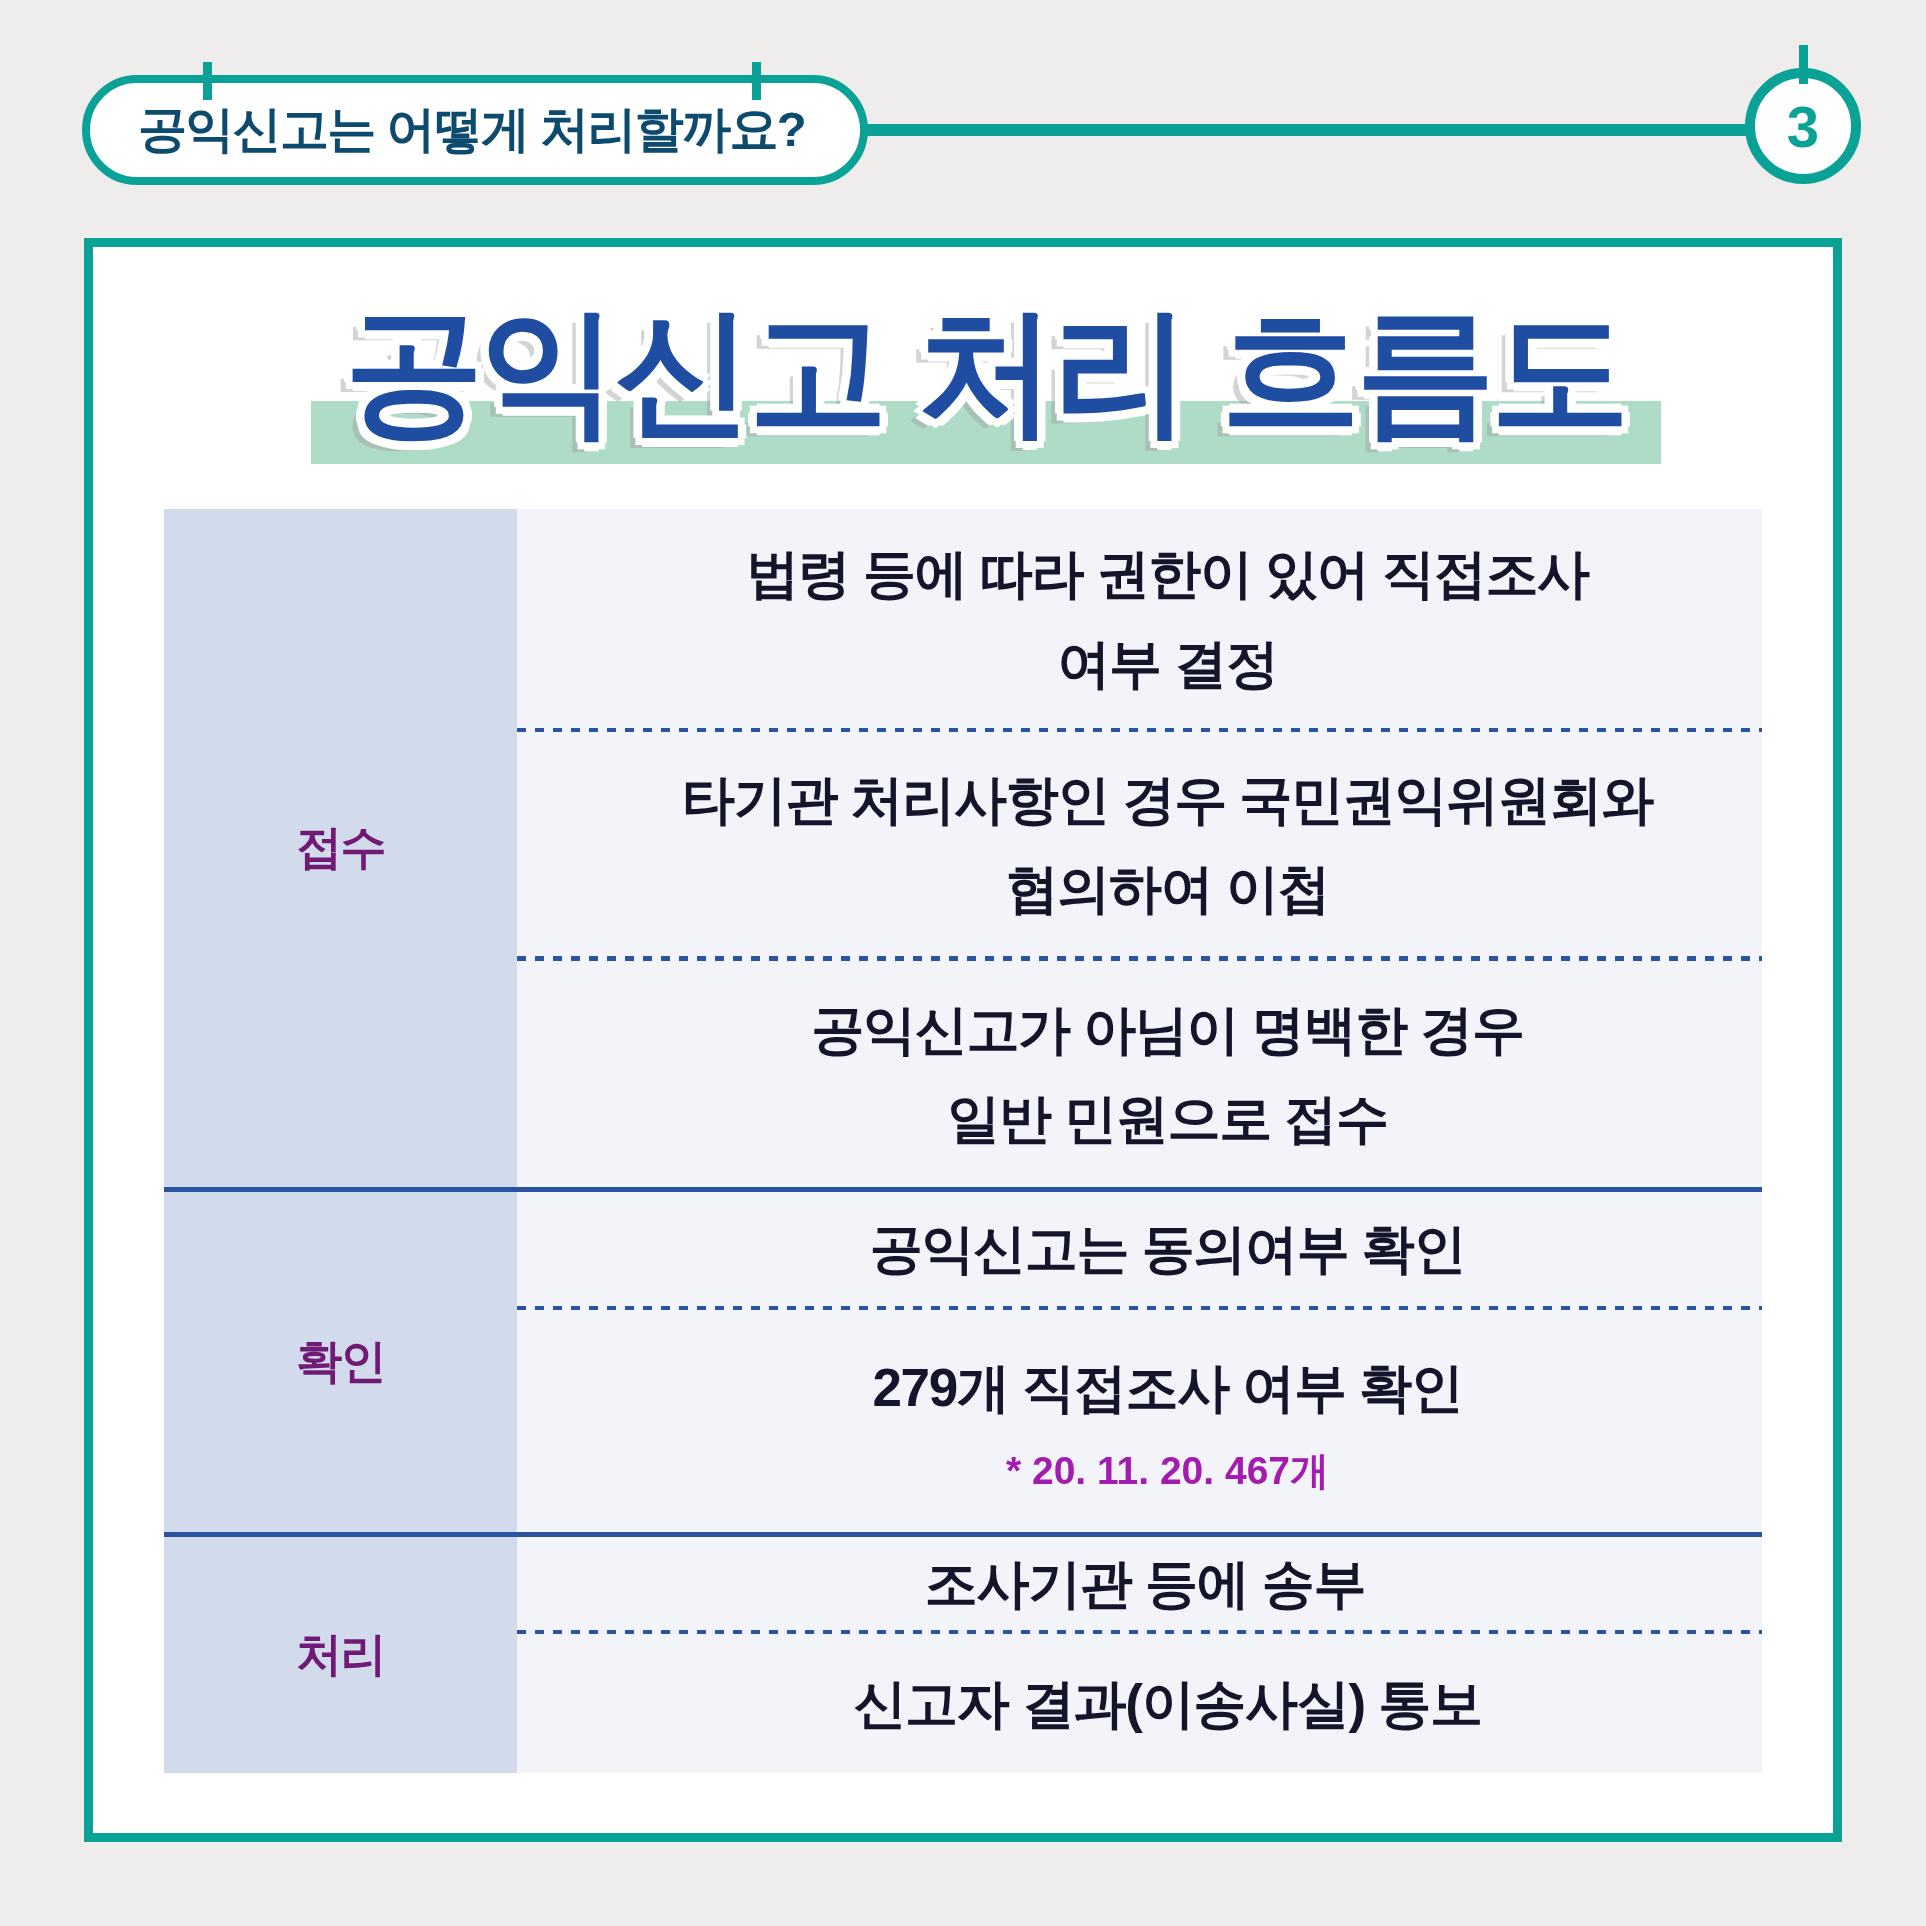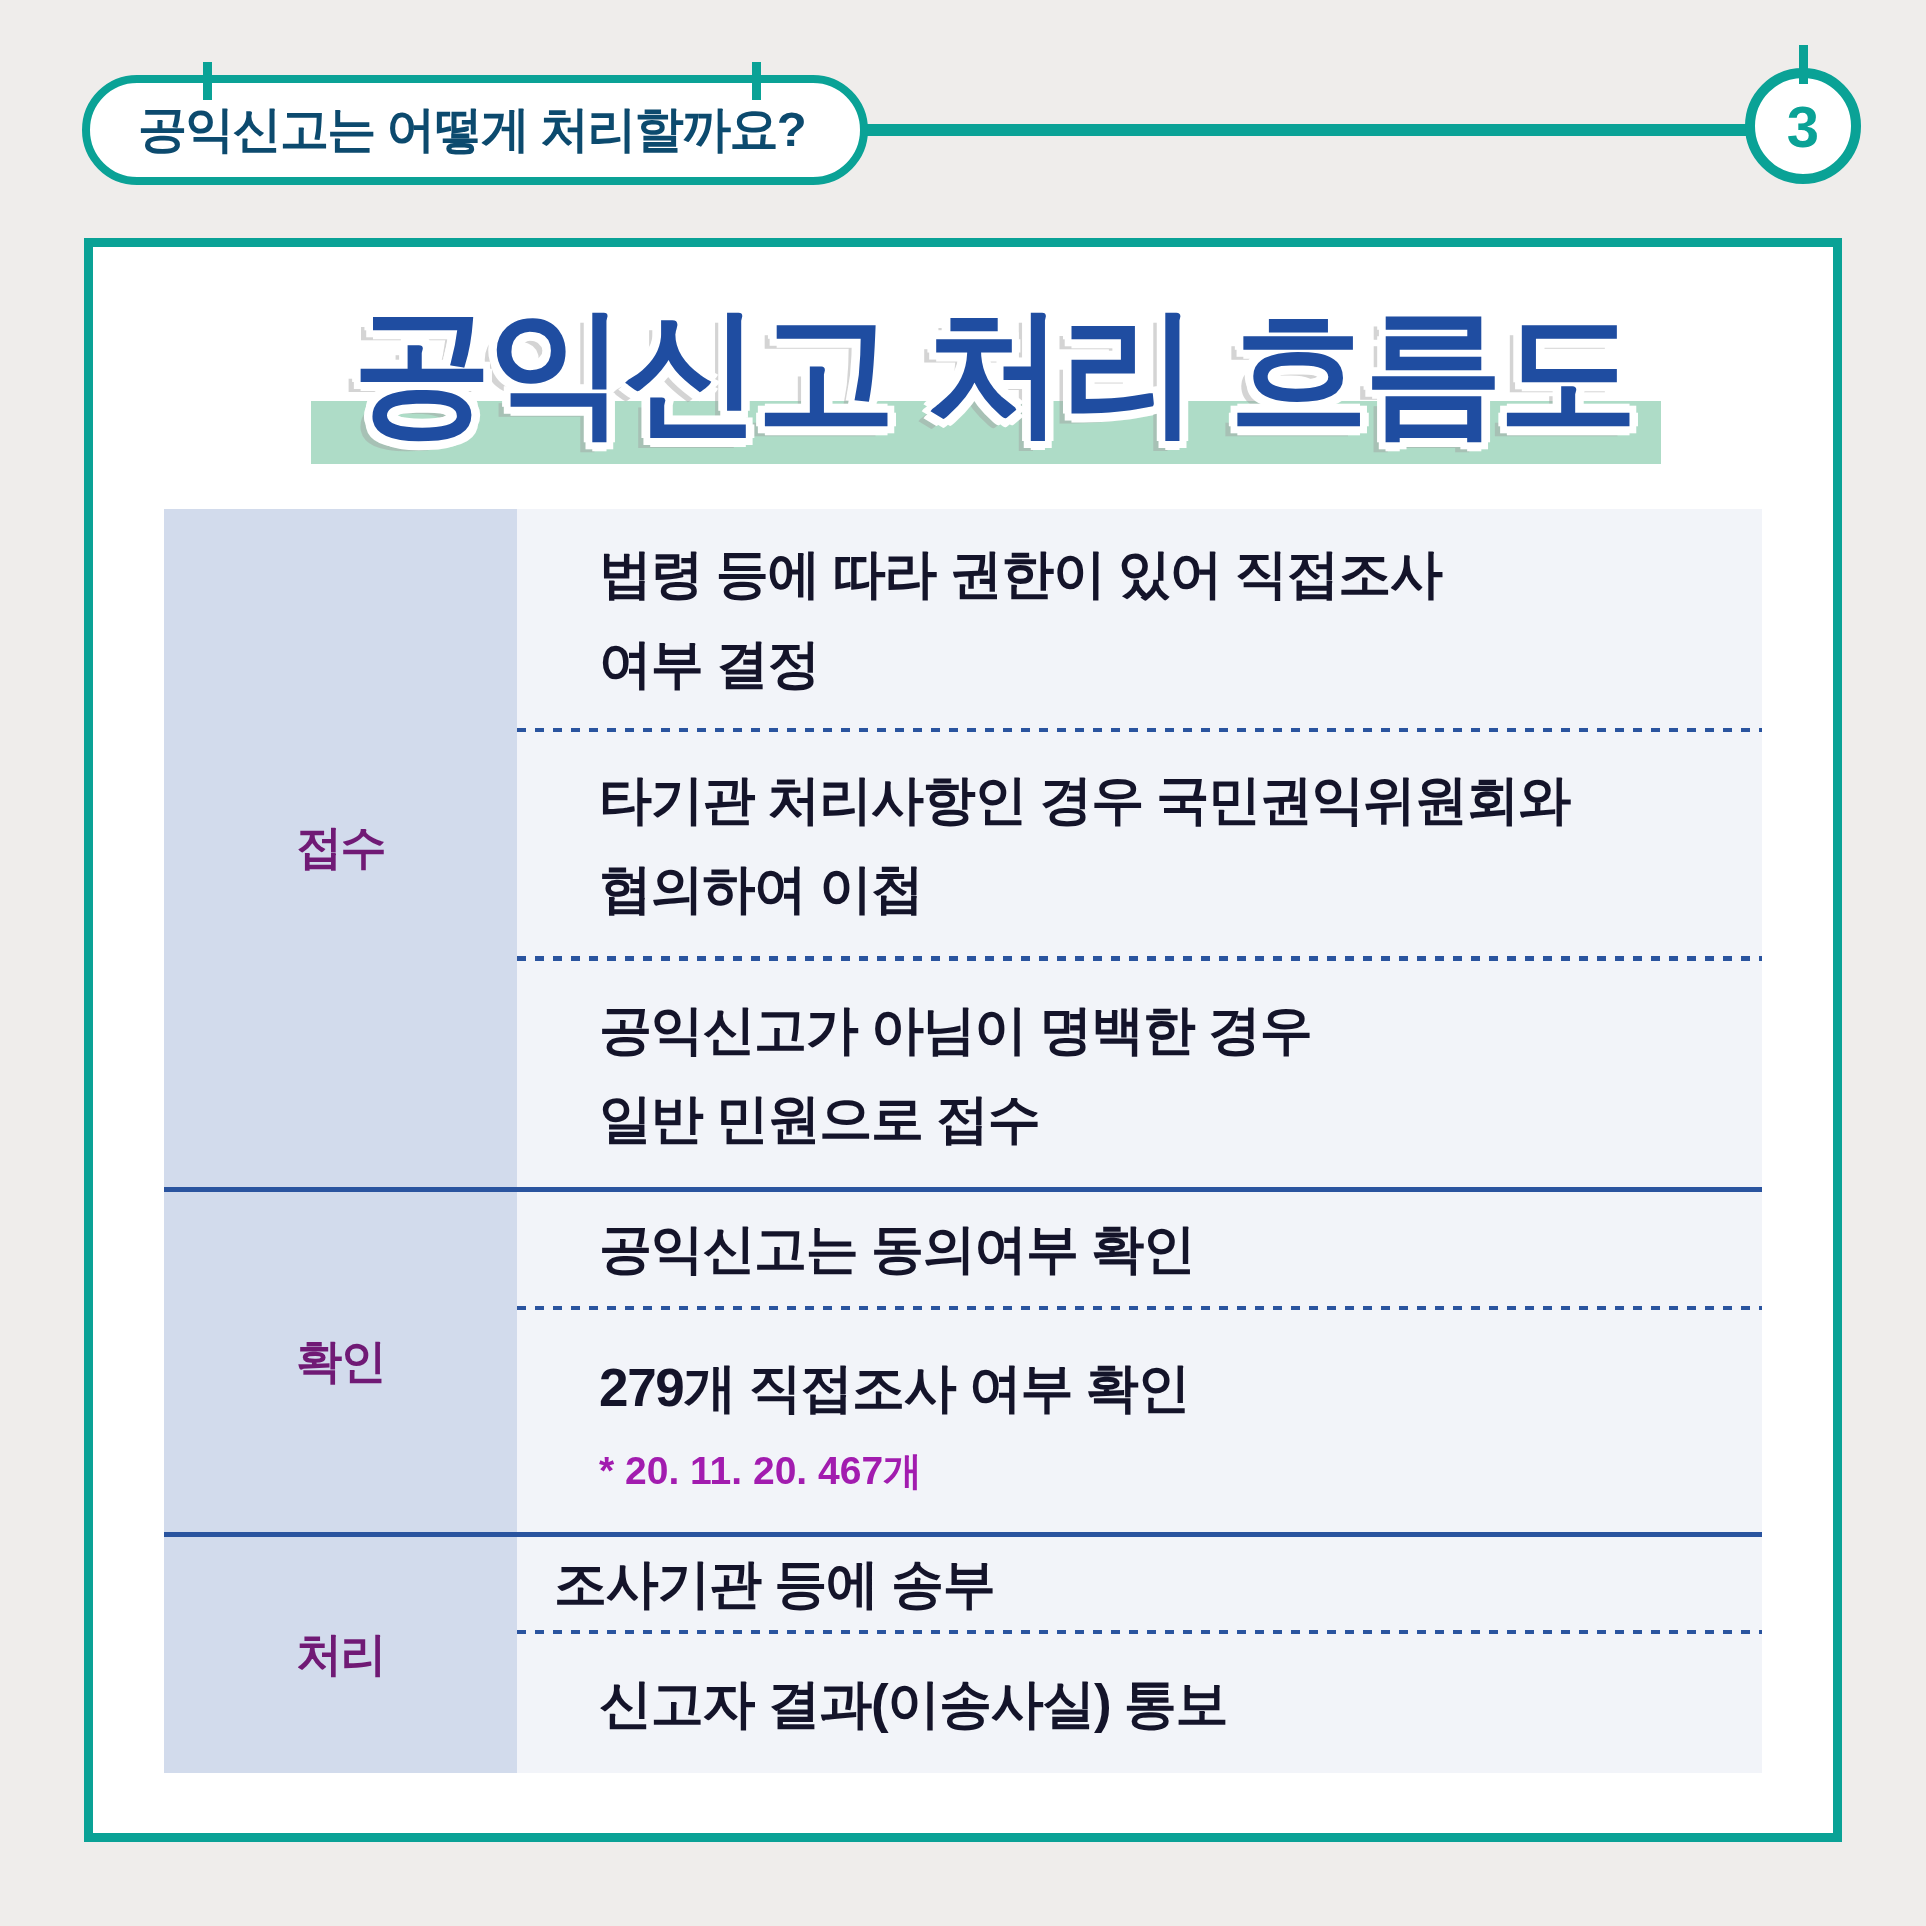--- a/index.html
+++ b/index.html
@@ -35,21 +35,21 @@
   
   .card{
     position:absolute;left:84px;top:238px;width:1758px;height:1604px;box-sizing:border-box;
     background:#ffffff;border:9.4px solid #0aa296;
   }
   
   .title-highlight{
     position:absolute;left:311px;top:401px;width:1350px;height:63px;background:#aedcc7;z-index:1;
   }
   .card-title{
-    position:absolute;left:60px;top:301px;width:1866px;margin:0;text-align:center;
+    position:absolute;left:52px;top:301px;width:1866px;margin:0;text-align:center;
     color:#1f4da1;font-size:139px;font-weight:900;letter-spacing:-4.3px;line-height:1;
     z-index:2;white-space:nowrap;
     text-shadow:
       -6.8px -6.8px 0 #fff, 6.8px -6.8px 0 #fff, -6.8px 6.8px 0 #fff, 6.8px 6.8px 0 #fff,
       -8.6px 0 0 #fff, 8.6px 0 0 #fff, 0 -8.6px 0 #fff, 0 8.6px 0 #fff,
       -12px 10.3px 0 rgba(160,160,160,0.45);
   }
   
   .flow-table{
     position:absolute;left:164px;top:509px;width:1598px;height:1264px;
@@ -57,21 +57,21 @@
   }
   .section{display:flex;box-sizing:border-box;}
   .section + .section{border-top:5.1px solid #2a549f;}
   .label-cell{
     width:353px;flex:0 0 353px;background:#d2dbec;
     display:flex;align-items:center;justify-content:center;
   }
   .label-cell span{
     color:#701a75;font-size:46px;font-weight:800;letter-spacing:-1.7px;
   }
-  .content-cell{flex:1;background:#f2f4f9;display:flex;flex-direction:column;}
+  .content-cell{flex:1;background:#f2f4f9;display:flex;flex-direction:column;text-align:center;}
   .item{
     box-sizing:border-box;display:flex;flex-direction:column;justify-content:center;
     padding-left:82px;padding-right:26px;
   }
   .sep{
     height:4.3px;flex:0 0 4.3px;
     background:repeating-linear-gradient(to right,#2a549f 0 8.6px,transparent 8.6px 18px);
   }
   .line{
     color:#14142a;font-size:53px;font-weight:700;letter-spacing:-1.3px;

